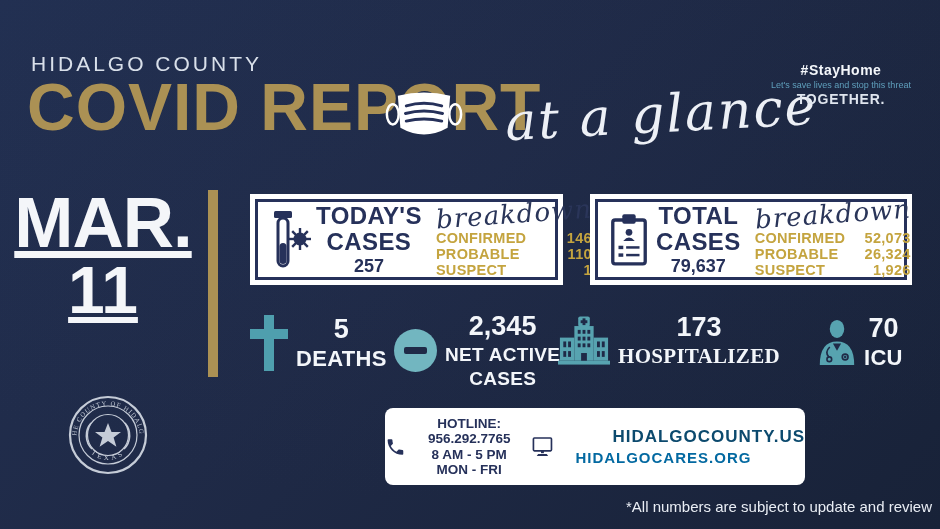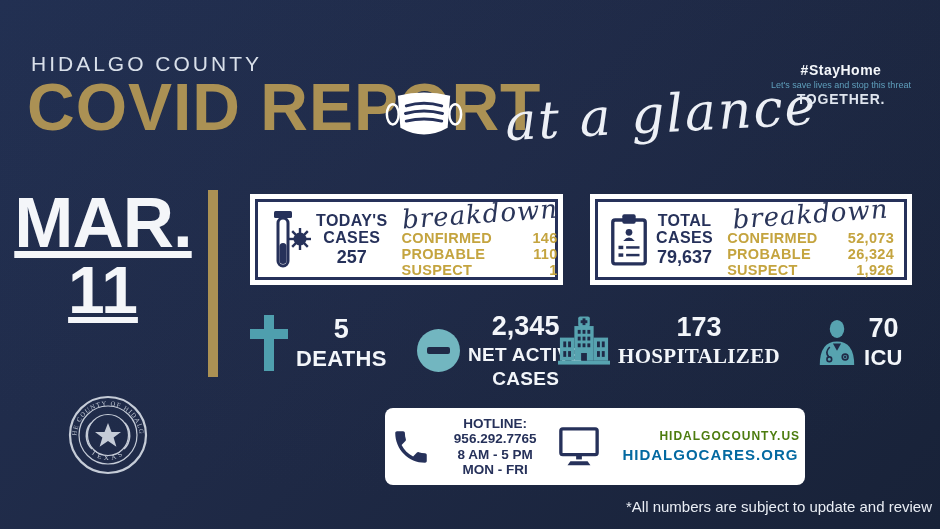--- a/index.html
+++ b/index.html
@@ -28,44 +28,44 @@
   .date .dy{font-size:66px;}
   .gold-bar{position:absolute; left:208px; top:190px; width:10px; height:187px; background:#ab9154;}
 
   
   .card{position:absolute; top:199px; height:81px; background:#ffffff; border:3px solid #26315a;
         box-shadow:0 0 0 5px #ffffff; display:flex; align-items:center; padding:2px 10px 2px 8px; box-sizing:border-box;}
   .card1{left:255px; width:303px;}
   .card2{left:595px; width:312px;}
   .card-icon{flex:0 0 46px; display:flex; justify-content:center; align-items:center;}
   .card-main{flex:0 0 auto; text-align:center; color:#26315a; font-weight:bold; margin:0 4px;}
-  .card-line{font-size:16px; line-height:1.08; letter-spacing:0.4px;}
+  .card-line{font-size:24px; line-height:1.08; letter-spacing:0.4px;}
   .card-value{font-size:18px; line-height:1.05; margin-top:2px;}
   .card-bd{flex:1; margin-left:10px;}
   .bd-title{font-size:26px; color:#2a3559; text-align:center; line-height:1; transform:rotate(-4deg); margin-bottom:3px; letter-spacing:1px;}
   .bd-row{display:flex; justify-content:space-between; font-size:14.5px; font-weight:bold; color:#c4a43f; line-height:1.12; letter-spacing:0.3px;}
 
   
   .stat{position:absolute; display:flex; align-items:center; color:#f3f6fa; font-weight:bold; text-align:center;}
   .stat .txt{margin-left:8px; line-height:1;}
   .stat .val{font-size:27px;}
   .stat .lab{font-size:22px; margin-top:5px; letter-spacing:0.3px;}
   .stat-deaths{left:250px; top:315px;}
-  .stat-net{left:417px; top:313px;}
+  .stat-net{left:394px; top:313px;}
   .stat-net .lab{font-size:19px;}
   .stat-hosp{left:558px; top:314px;}
   .stat-hosp .lab{font-size:21px;font-family:Liberation Serif, serif;}
   .stat-icu{left:818px; top:315px;}
 
   
   .hotline{position:absolute; left:385px; top:408px; width:420px; height:77px; background:#ffffff; border-radius:8px;
            display:flex; align-items:center; justify-content:center; gap:22px;}
   .hot-text{text-align:center; color:#26315a; font-weight:bold; font-size:13.5px; line-height:1.14;}
   .sites{line-height:1.3;}
-  .site1{font-size:12px; font-weight:bold; color:#4d7c0f; letter-spacing:1px;margin-left:37px;}
+  .site1{font-size:17px; font-weight:bold; color:#0c4a6e; letter-spacing:1px;margin-left:37px;}
   .site2{font-size:15px; font-weight:bold; color:#0369a1; letter-spacing:1px;}
 
   
   .seal{position:absolute; left:68px; top:395px; width:80px; height:80px; opacity:0.92;}
   .footnote{position:absolute; right:8px; top:498px; font-size:15px; color:#e9edf4;}
 </style>
 </head>
 <body>
 
 <div class="canvas">

